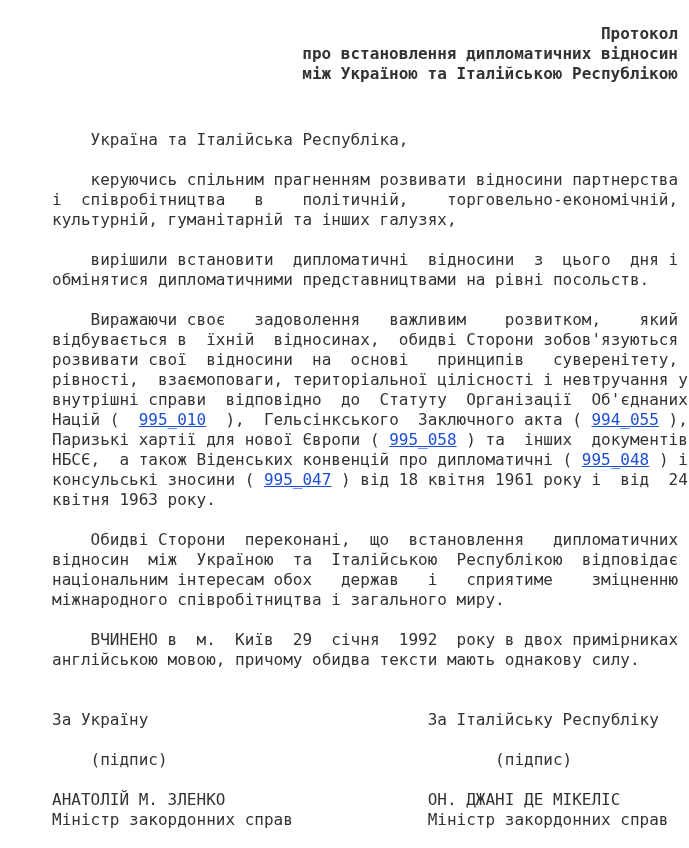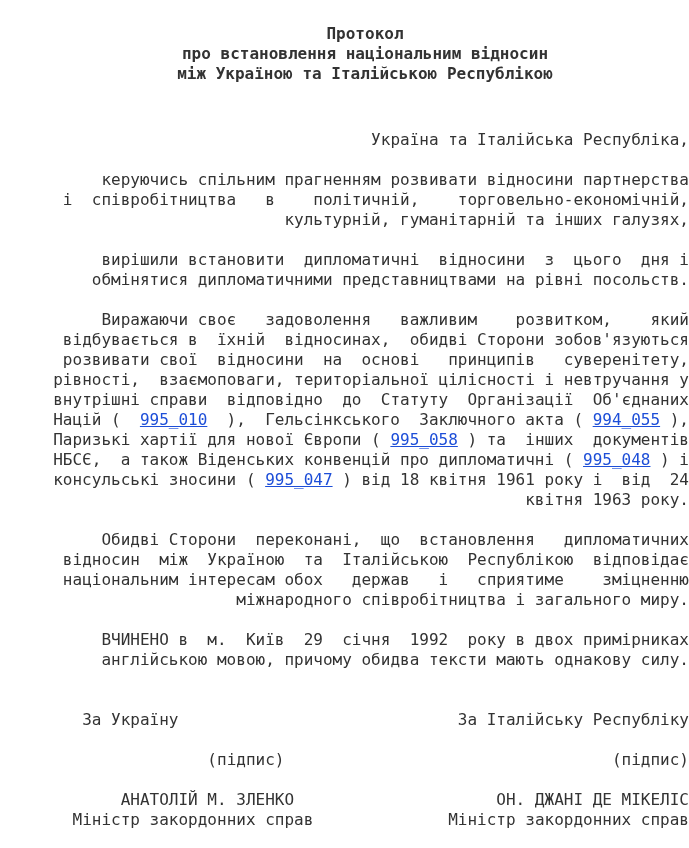--- a/index.html
+++ b/index.html
@@ -12,42 +12,41 @@
     box-sizing: border-box;
     width: 689px; height: 848px;
     padding: 24px 0 0 52px;
     font-family: "DejaVu Sans Mono", "Liberation Mono", monospace;
     font-size: 16px;
     line-height: 20px;
     color: #333333;
   }
   .doc-title {
     width: 626px;
-    text-align: center;
+    text-align: right;
     font-weight: bold;
     white-space: pre;
   }
   pre.doc-body {
     margin: 46px 0 12px 0;
     padding: 0;
     font: inherit;
     white-space: pre;
     color: inherit;
-    text-align: right;
   }
   a.ref {
     color: #1d4ed8;
     text-decoration: underline;
   }
 </style>
 </head>
 <body>
 
 <div class="page">
-  <div class="doc-title"><div>Протокол</div><div>про встановлення національним відносин</div><div>між Україною та Італійською Республікою</div></div>
+  <div class="doc-title"><div>Протокол</div><div>про встановлення дипломатичних відносин</div><div>між Україною та Італійською Республікою</div></div>
   <pre class="doc-body">    Україна та Італійська Республіка,
 
     керуючись спільним прагненням розвивати відносини партнерства
 і  співробітництва   в    політичній,    торговельно-економічній,
 культурній, гуманітарній та інших галузях,
 
     вирішили встановити  дипломатичні  відносини  з  цього  дня і
 обмінятися дипломатичними представництвами на рівні посольств.
 
     Виражаючи своє   задоволення   важливим    розвитком,    який

